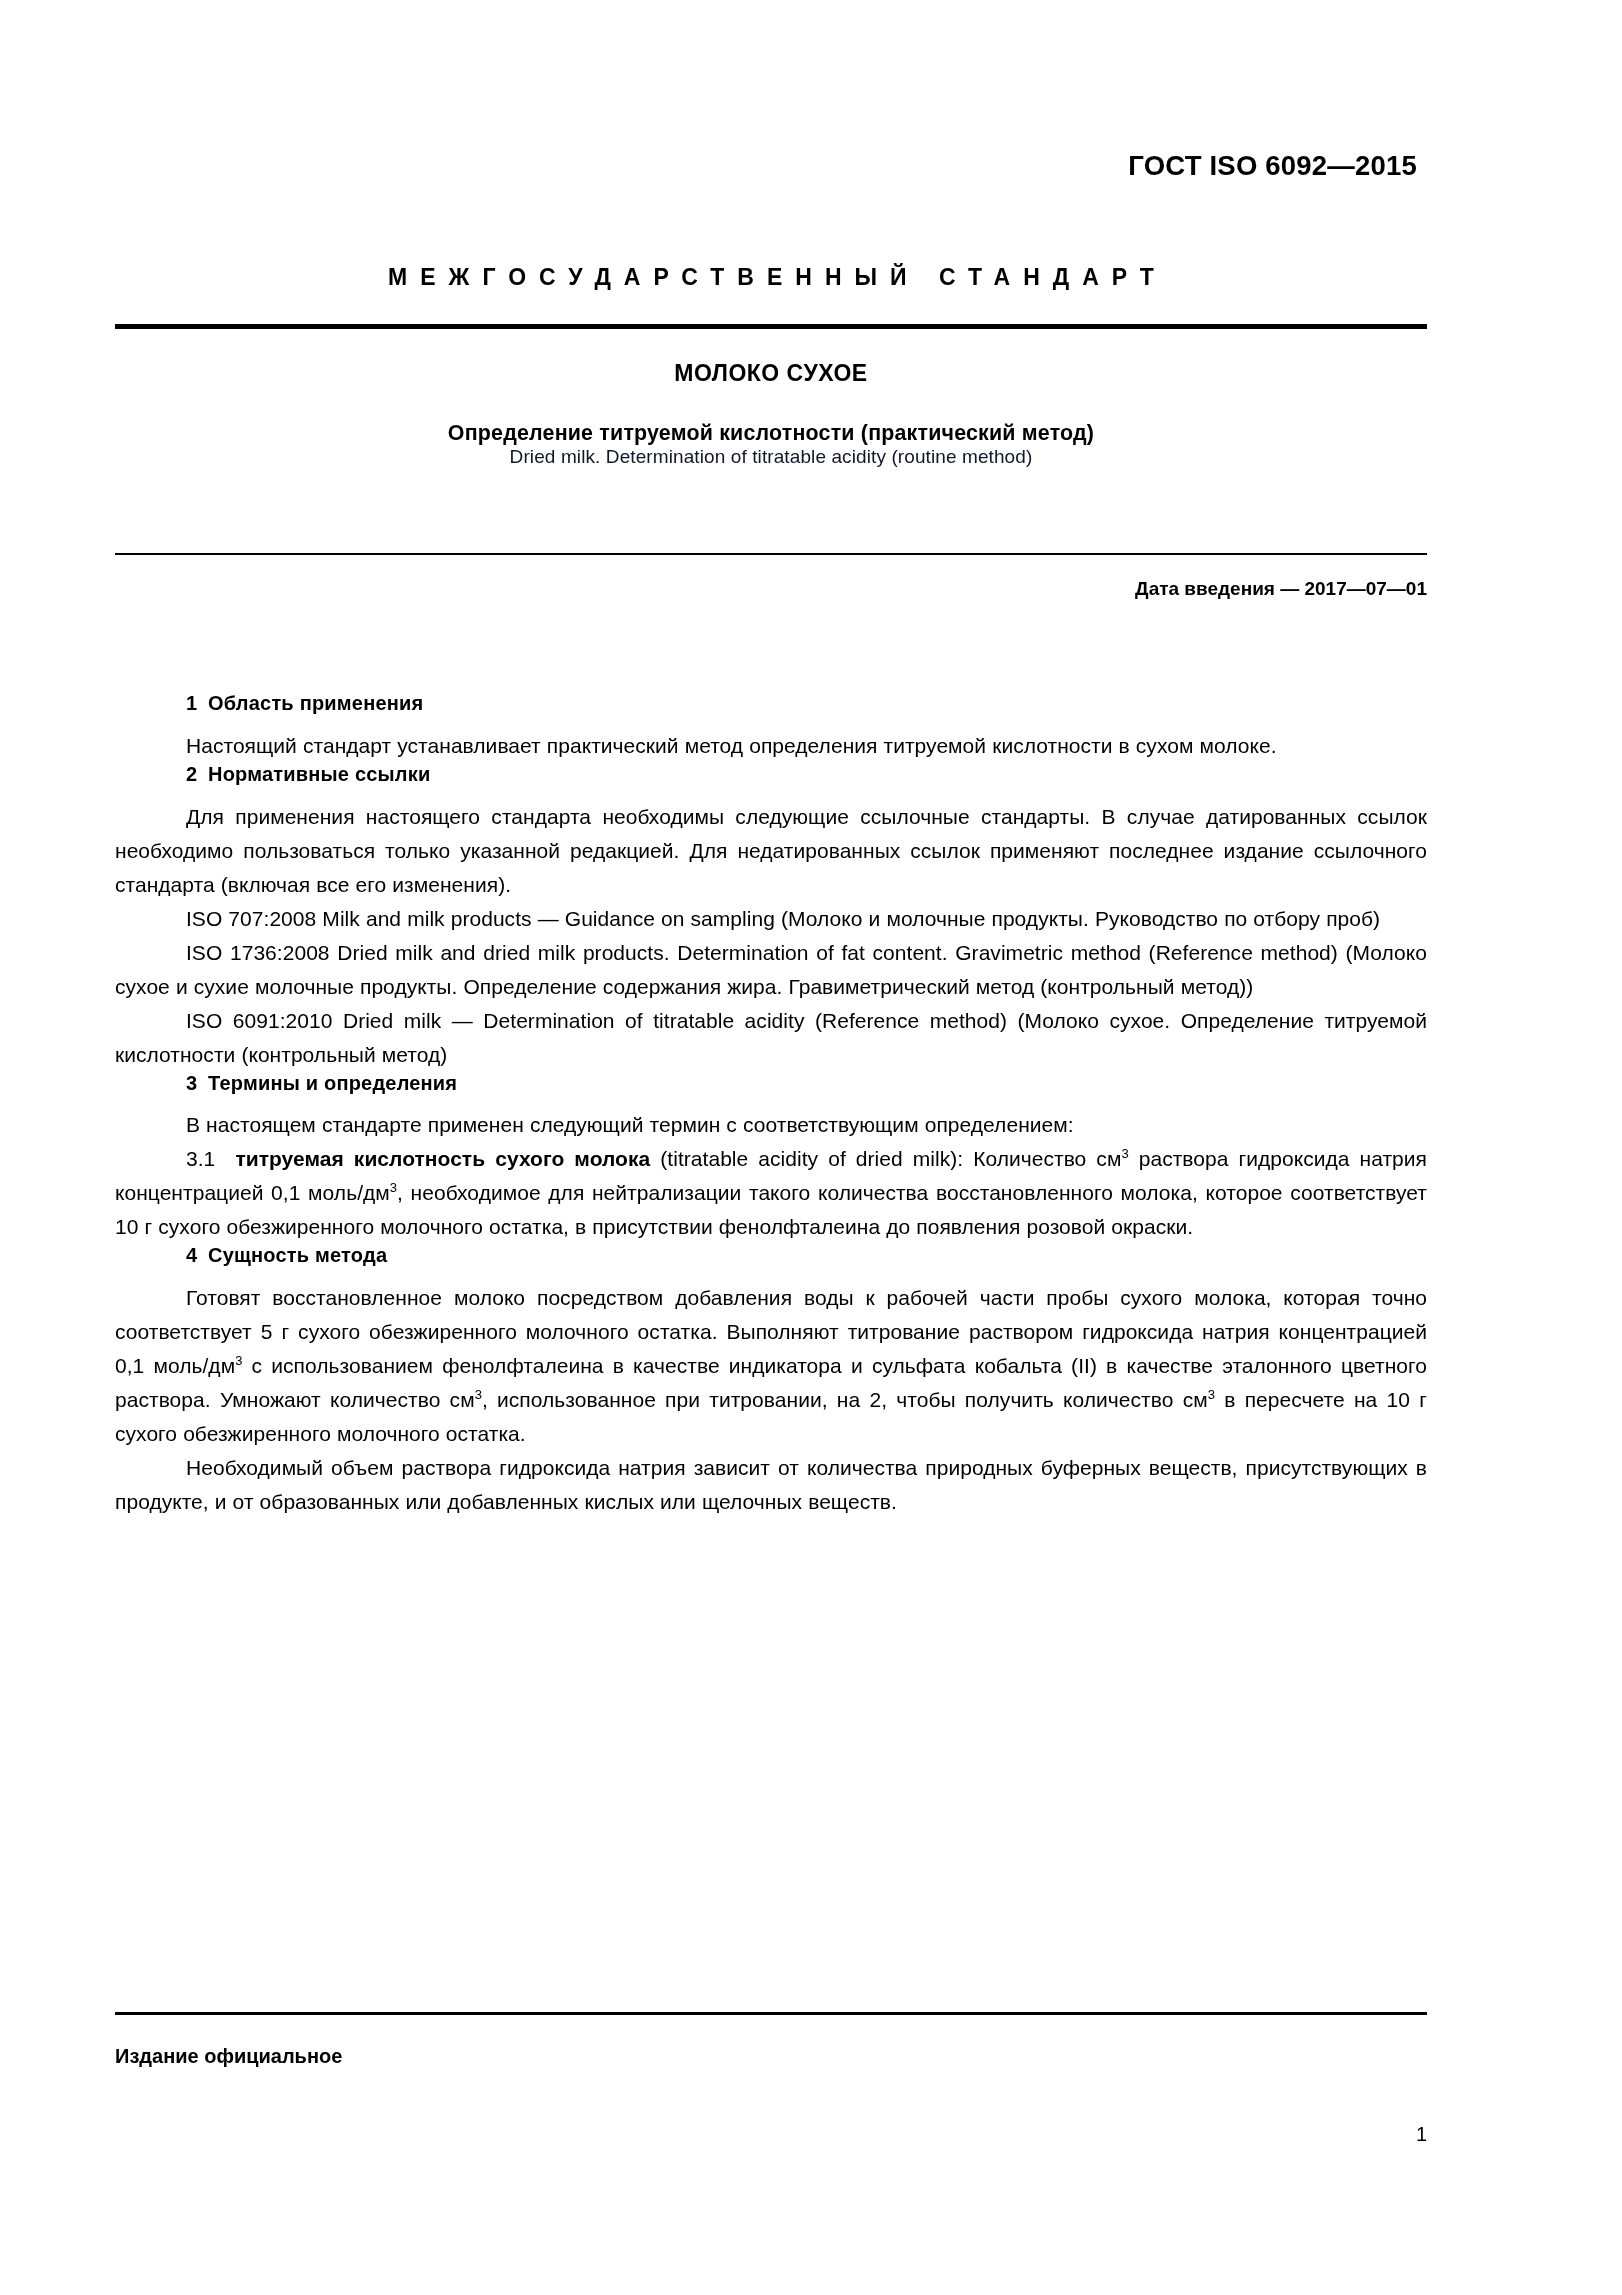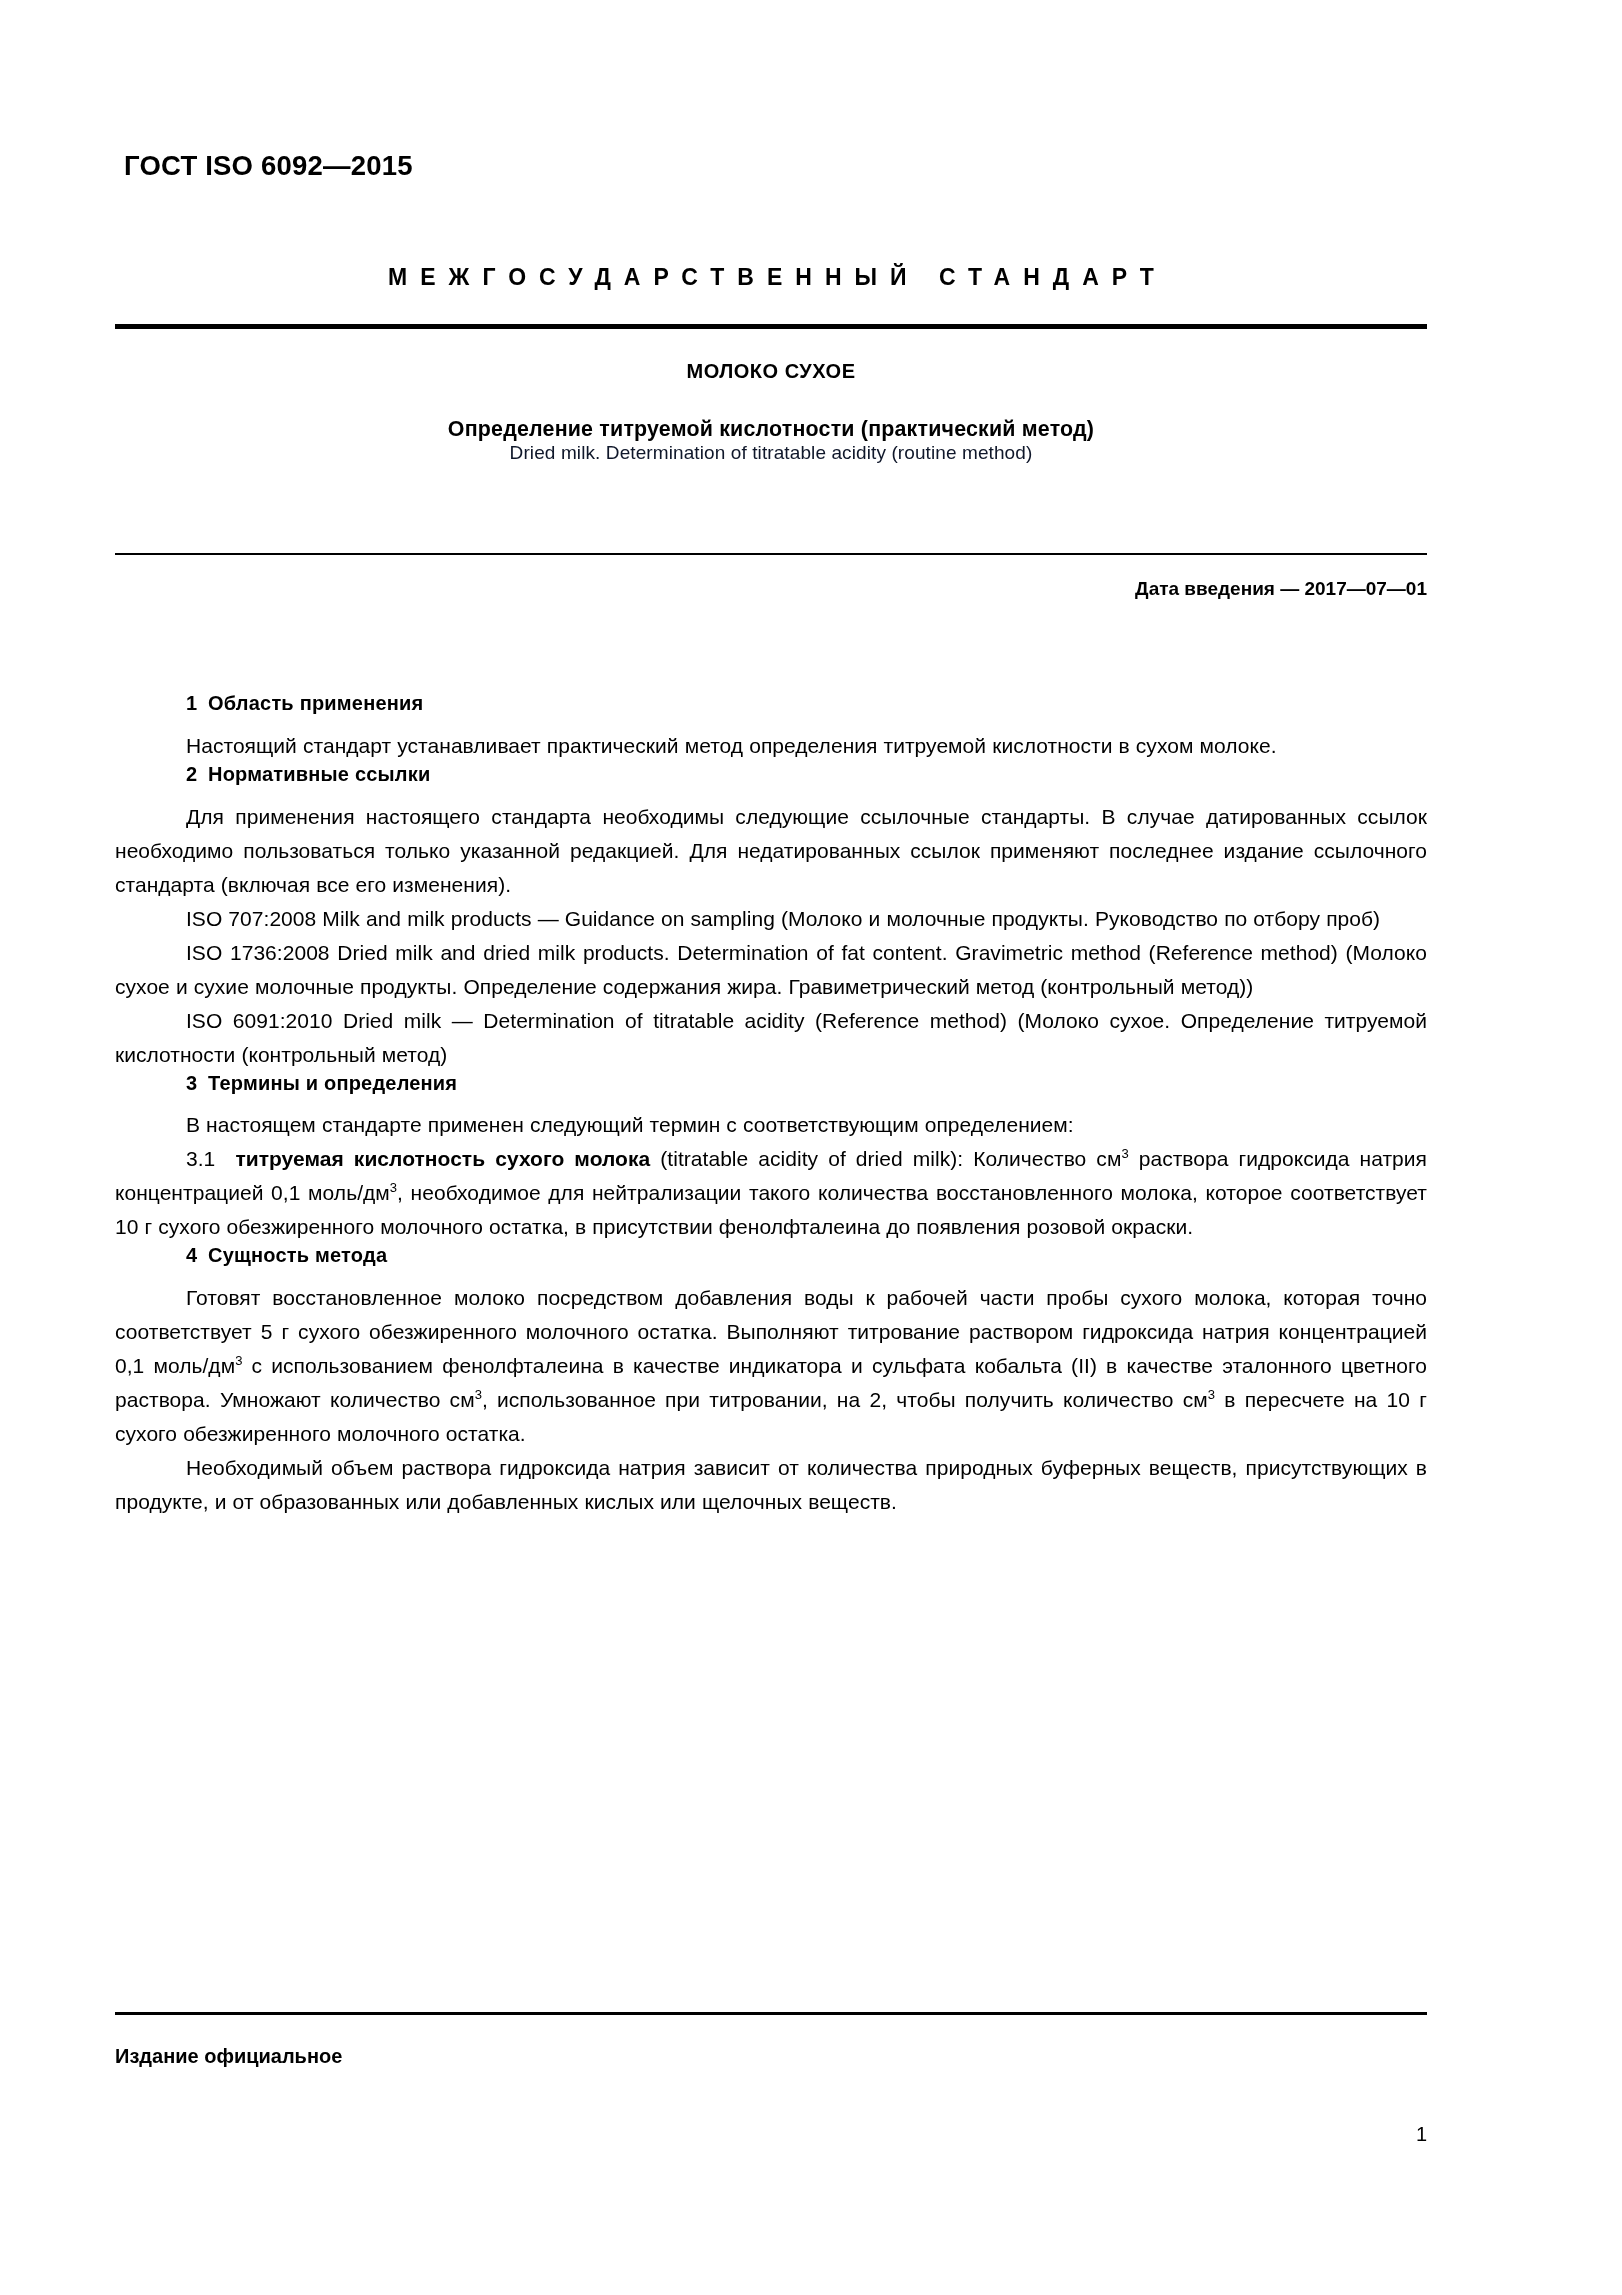--- a/index.html
+++ b/index.html
@@ -18,24 +18,24 @@
     width: 1623px;
     height: 2295px;
     background: #ffffff;
     box-sizing: border-box;
     overflow: hidden;
   }
 
   
   .doc-number {
     position: absolute;
-    left: 124px;
+    left: 105px;
     top: 150px;
     width: 1312px;
-    text-align: left;
+    text-align: right;
     font-size: 27.5px;
     font-weight: bold;
     letter-spacing: 0.2px;
   }
 
   .std-type {
     position: absolute;
     left: 115px;
     top: 264px;
     width: 1312px;
@@ -66,21 +66,21 @@
   }
 
   .title-block {
     position: absolute;
     left: 115px;
     top: 360px;
     width: 1312px;
     text-align: center;
   }
   .title-main {
-    font-size: 20px;
+    font-size: 23px;
     font-weight: bold;
     letter-spacing: 0.5px;
     margin-bottom: 34px;
     text-align: center;
   }
   .title-sub {
     font-size: 21.4px;
     font-weight: bold;
     letter-spacing: 0.2px;
   }

